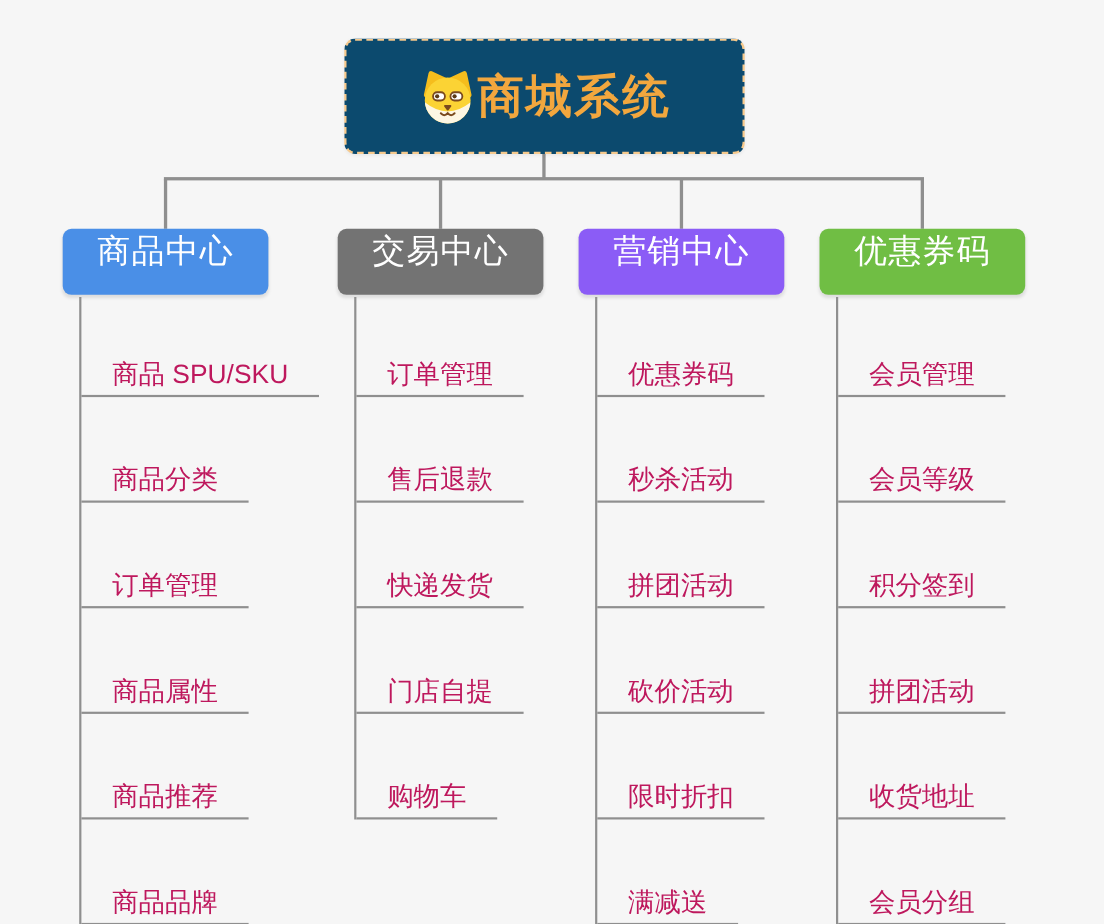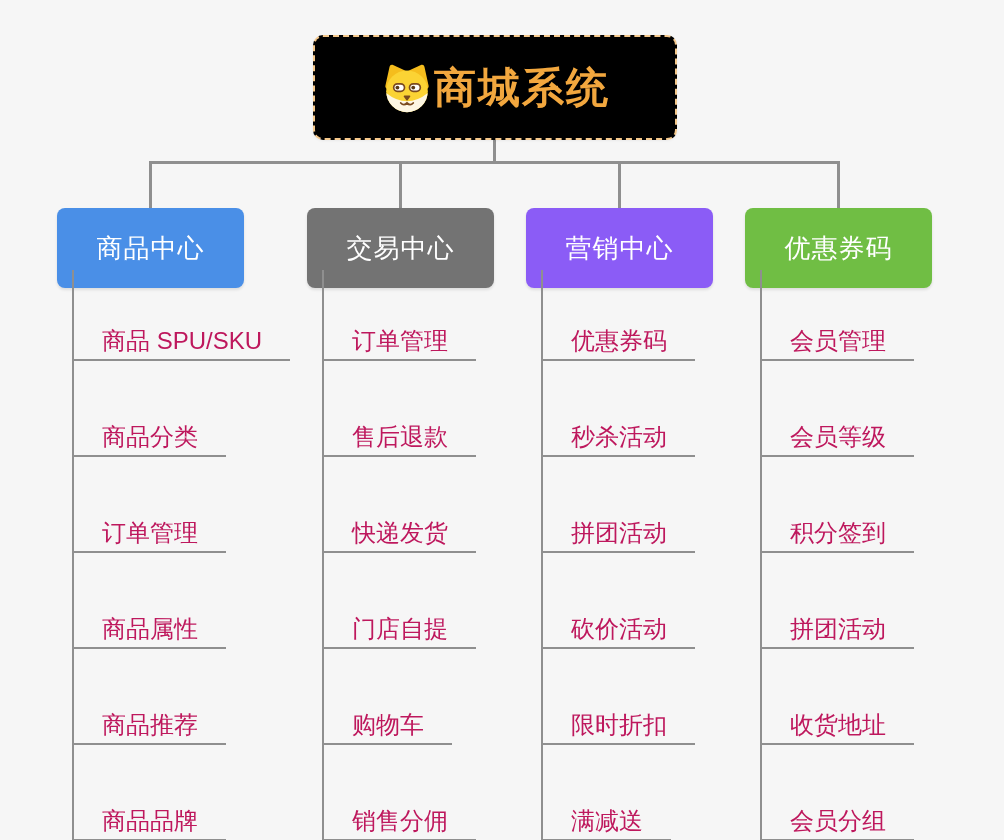--- a/index.html
+++ b/index.html
@@ -12,38 +12,38 @@
   #canvas{position:relative;width:1004px;height:840px;}
 
   
   .connector{position:absolute;background:#8f8f8f;}
   .root-drop{left:493px;top:139px;width:3px;height:24px;}
   .bus{left:149px;top:161px;width:691px;height:3px;}
 
   
   .root-node{
     position:absolute;left:313px;top:35px;width:364px;height:105px;
-    background:#000000;border:2px dashed #f6c98c;border-radius:10px;
+    background:#0c4a6e;border:2px dashed #f6c98c;border-radius:10px;
     box-sizing:border-box;
     display:flex;align-items:center;justify-content:center;
     box-shadow:0 1px 3px rgba(0,0,0,0.05);
   }
   .root-title{
     font-size:42px;font-weight:600;color:#f2a73e;letter-spacing:2px;
     line-height:1;
   }
   .dog{display:flex;align-items:center;}
 
   
   .branch{position:absolute;top:163px;width:187px;}
   .drop{left:92px;top:0;width:3px;height:45px;}
   .node{
-    position:absolute;top:45px;left:0;width:187px;height:80px;
-    border-radius:8px;display:flex;align-items:center;justify-content:center;
-    color:#ffffff;font-size:26px;letter-spacing:1px;
+    position:absolute;top:45px;left:0;width:187px;height:60px;
+    border-radius:8px;display:flex;justify-content:center;
+    color:#ffffff;font-size:30px;letter-spacing:1px;
     box-shadow:0 2px 3px rgba(0,0,0,0.10);
   }
   .items{
     position:absolute;top:107px;left:15px;
     border-left:2px solid #8f8f8f;
   }
   .item{
     height:89px;width:max-content;
     display:flex;align-items:flex-end;
     padding:0 28px 5px 28px;
@@ -126,23 +126,20 @@
   </div>
           <div class="item">
     <span class="item-label">快递发货</span>
   </div>
           <div class="item">
     <span class="item-label">门店自提</span>
   </div>
           <div class="item">
     <span class="item-label">购物车</span>
   </div>
-          <div class="item">
-    <span class="item-label">销售分佣</span>
-  </div>
         </div>
   </div>
       <div class="branch" style="left: 526px;">
     <div class="connector drop"></div>
     <div class="node" style="background: #8b5cf6;">
       <span class="node-label">营销中心</span>
     </div>
     <div class="items">
           <div class="item">
     <span class="item-label">优惠券码</span>

